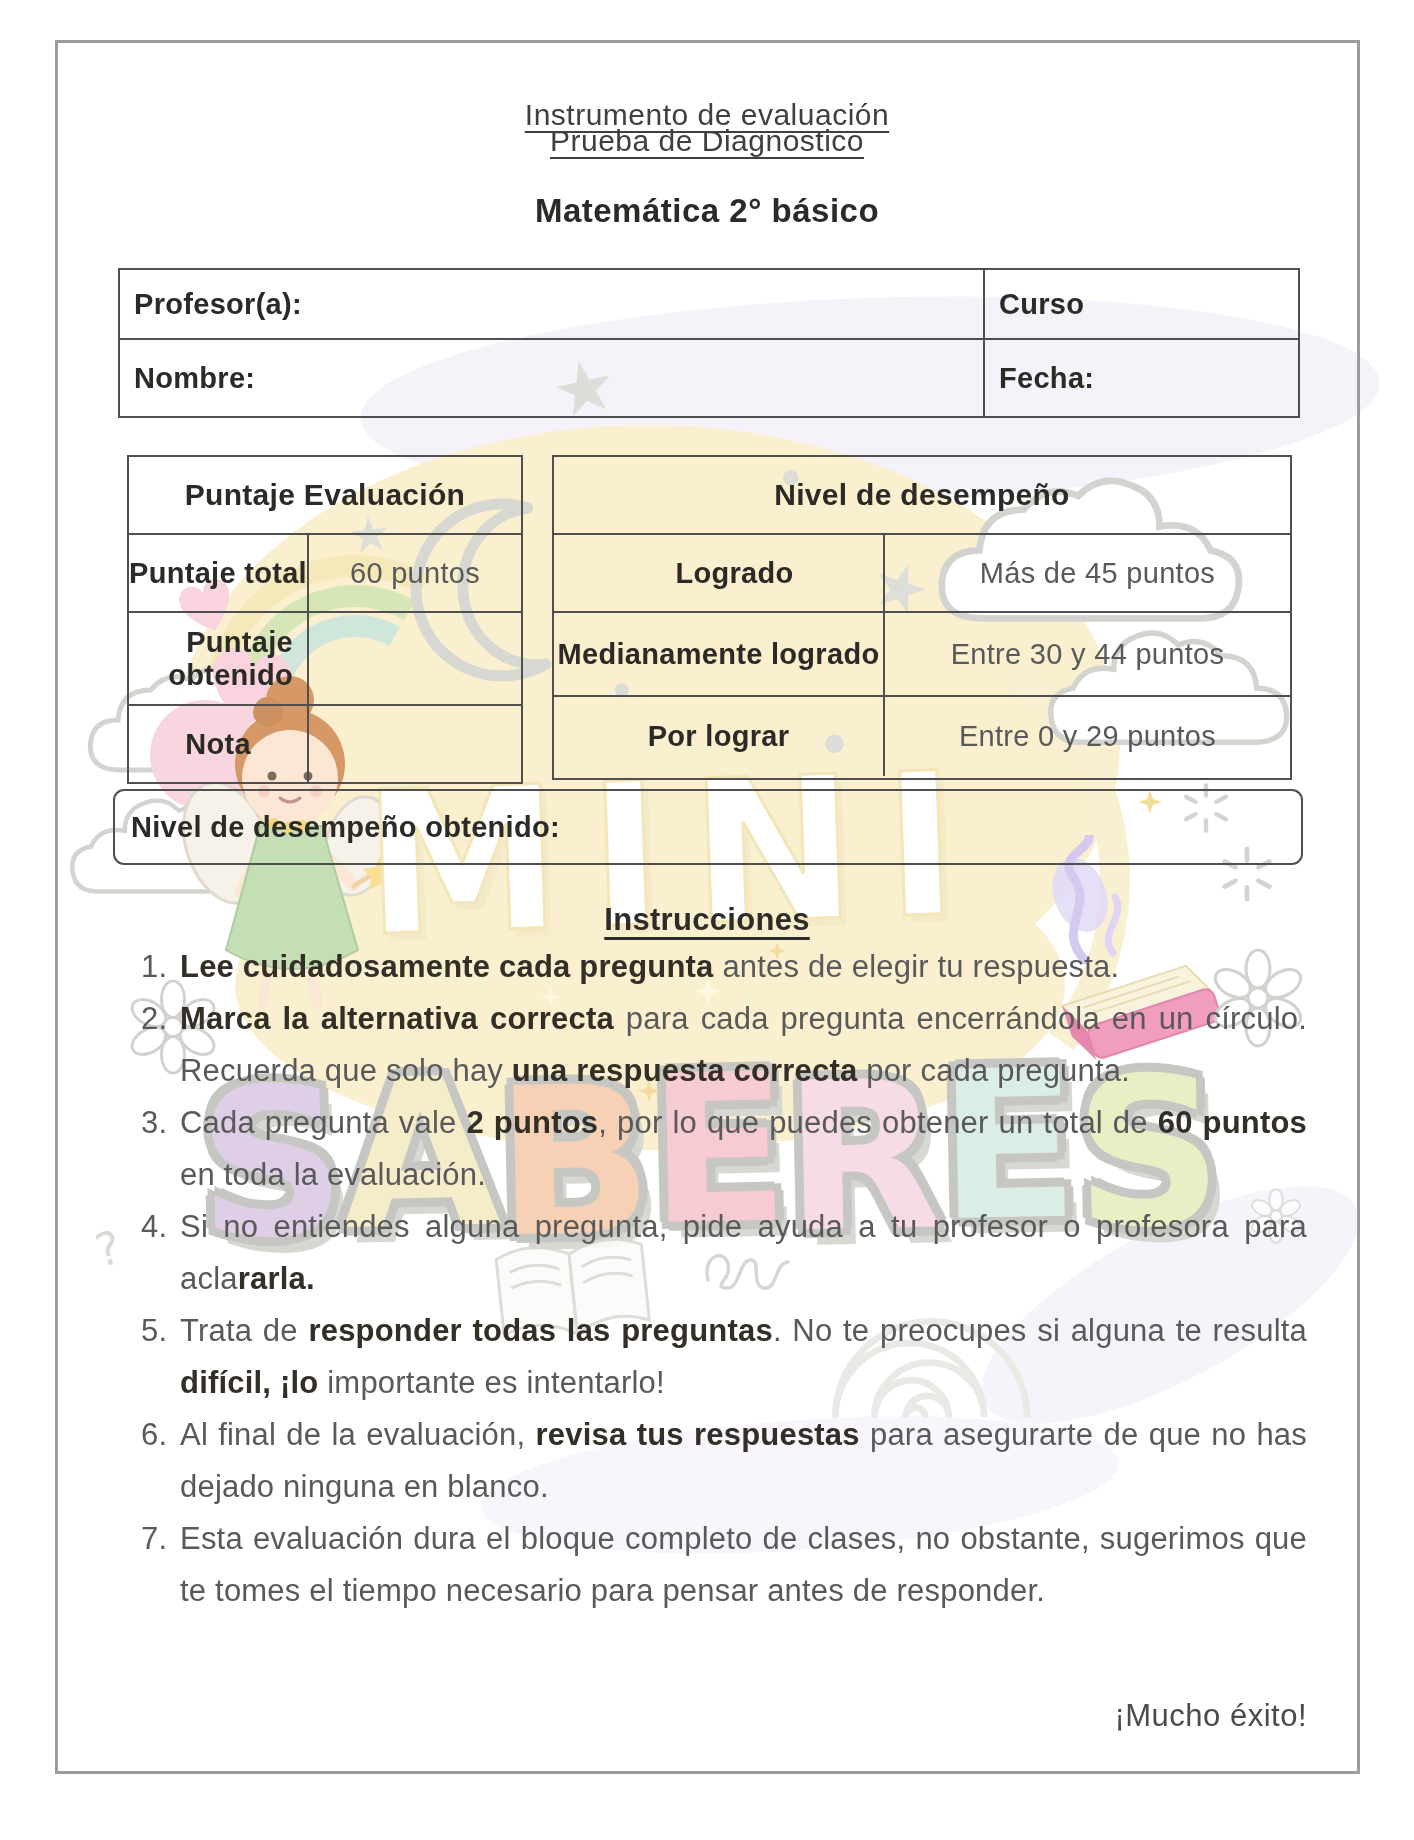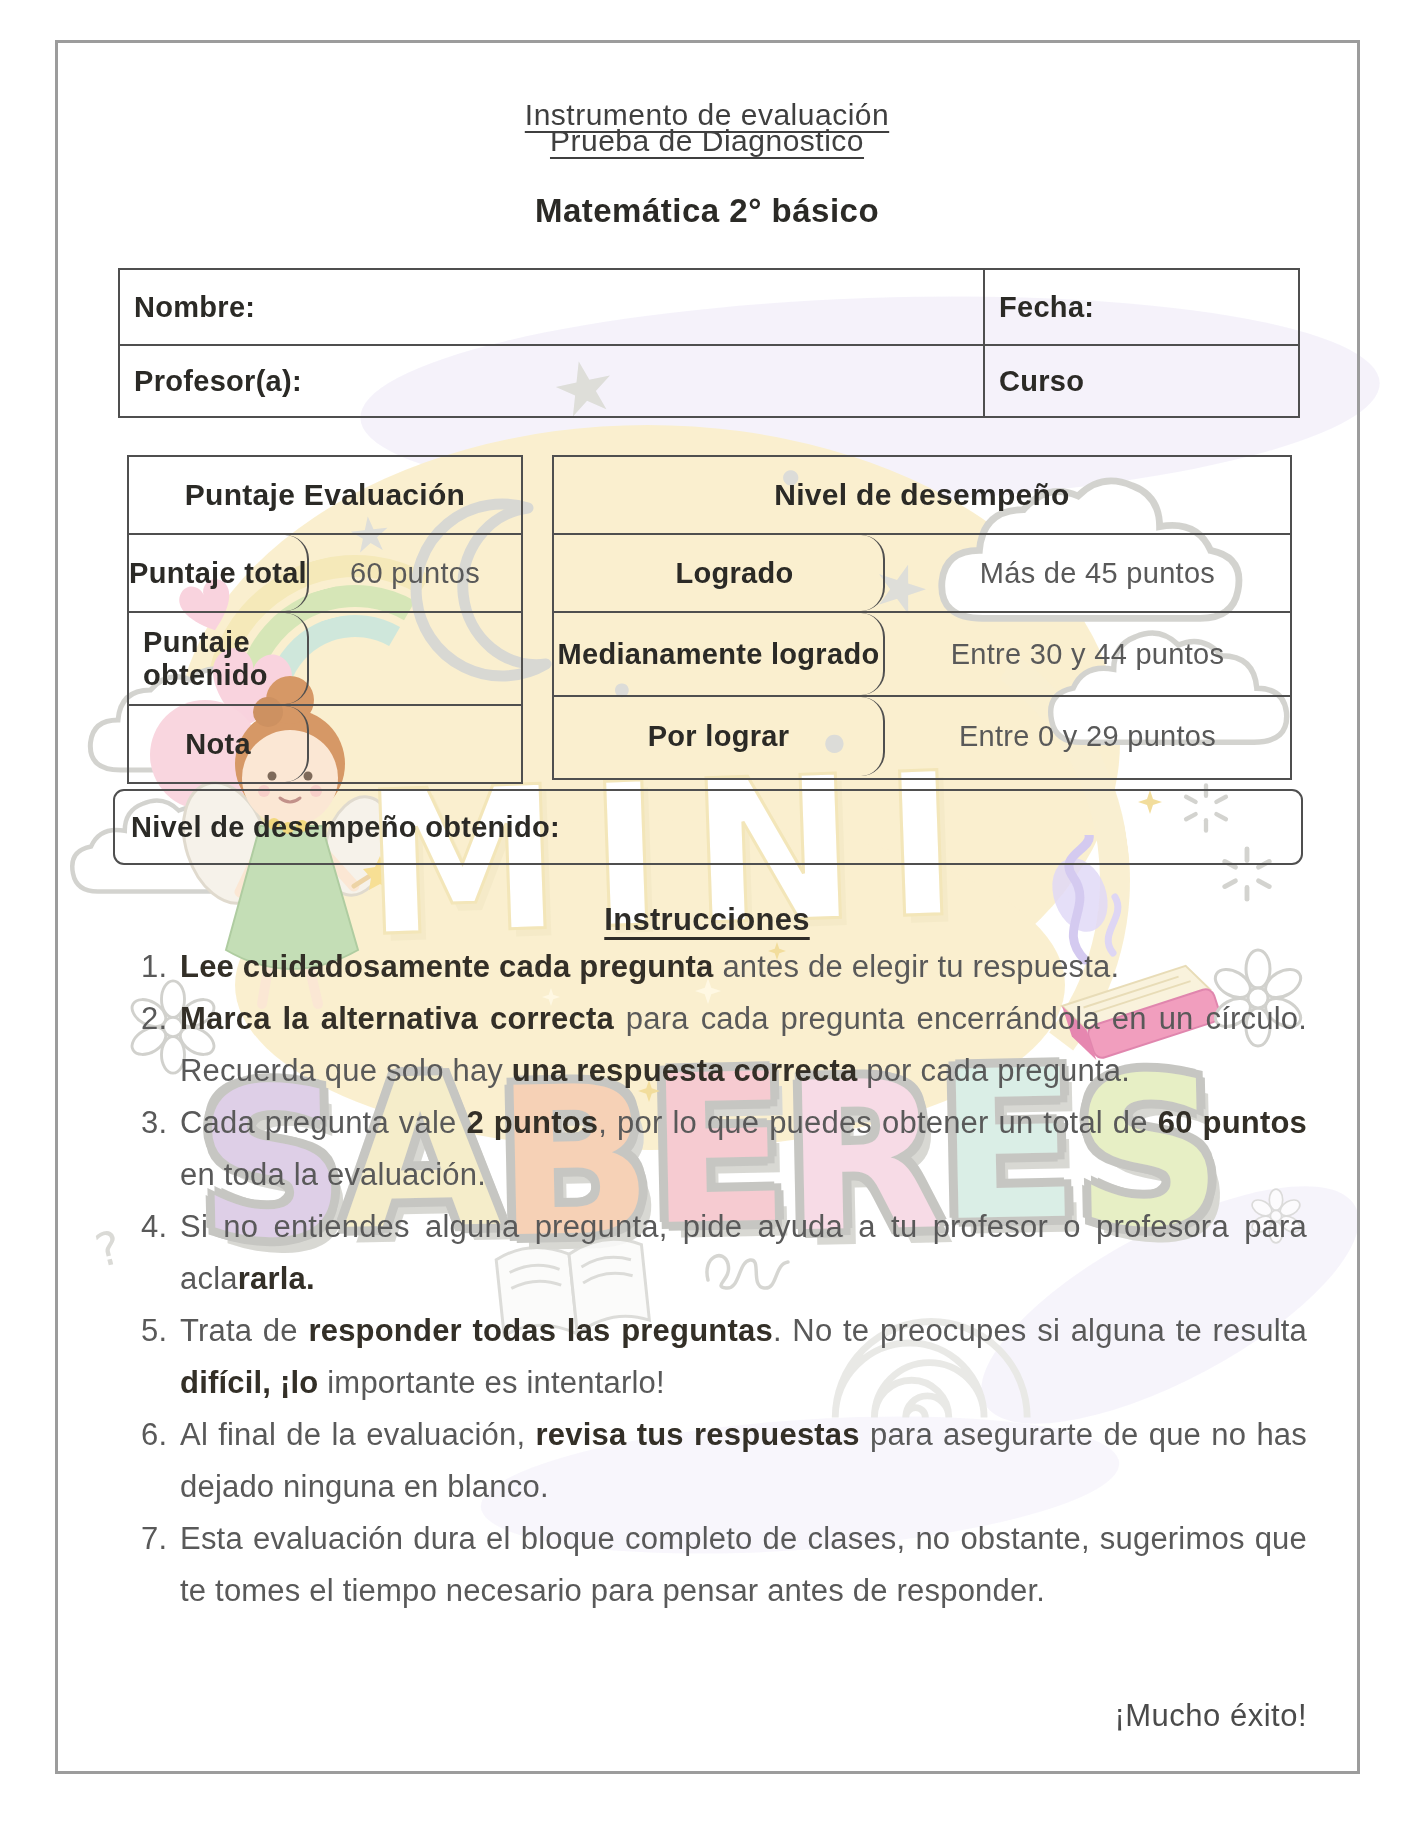--- a/index.html
+++ b/index.html
@@ -40,21 +40,21 @@
   .t3{position:absolute;left:0;width:1414px;text-align:center;top:192px;font-size:33px;font-weight:bold;color:#2b2a26;
       text-decoration:none;letter-spacing:.5px;}
 
   .tbl{position:absolute;border:2px solid #4f4f4f;box-sizing:border-box;background:transparent;}
   .row{display:flex;border-bottom:2px solid #4f4f4f;box-sizing:border-box;}
   .row:last-child{border-bottom:none;}
   .cell{display:flex;align-items:center;box-sizing:border-box;font-size:29px;}
   .cell.l{border-right:2px solid #4f4f4f;}
   .lbl{font-weight:bold;color:#2b2a26;letter-spacing:.3px;}
   .val{color:#595959;justify-content:center;text-align:center;letter-spacing:.3px;}
-  .ctr{justify-content:center;text-align:left;border-radius:24px;}
+  .ctr{justify-content:center;text-align:right;}
   .hdr{display:flex;align-items:center;justify-content:center;font-weight:bold;color:#2b2a26;font-size:30px;
        border-bottom:2px solid #4f4f4f;box-sizing:border-box;letter-spacing:.3px;}
   .padl{padding-left:14px;}
 
   .instr-title{position:absolute;left:0;width:1414px;top:902px;text-align:center;font-size:31px;font-weight:bold;
          color:#2e2c28;text-decoration:underline;text-underline-offset:7px;text-decoration-thickness:2.5px;letter-spacing:.3px;}
 
   ol.ins{position:absolute;left:141px;top:941px;width:1166px;margin:0;padding:0;list-style:none;}
   ol.ins li{position:relative;padding-left:39px;box-sizing:border-box;font-size:31px;line-height:52px;
             color:#595959;text-align:justify;letter-spacing:.2px;}
@@ -243,27 +243,27 @@
     <span class="qmark" style="left:96px;top:1222px;">?</span>
   </div>
 
   <div class="frame"></div>
 
   <div class="title t1">Instrumento de evaluación</div>
   <div class="title t2">Prueba de Diagnostico</div>
   <div class="t3">Matemática 2° básico</div>
 
   <div class="tbl" style="left:118px;top:268px;width:1182px;height:150px;">
+    <div class="row" style="height:70px;">
+      <div class="cell l lbl padl" style="width:865px;">Profesor(a):</div>
+      <div class="cell lbl padl" style="flex:1;">Curso</div>
+    </div>
     <div class="row" style="height:76px;">
       <div class="cell l lbl padl" style="width:865px;">Nombre:</div>
       <div class="cell lbl padl" style="flex:1;">Fecha:</div>
-    </div>
-    <div class="row" style="height:70px;">
-      <div class="cell l lbl padl" style="width:865px;">Profesor(a):</div>
-      <div class="cell lbl padl" style="flex:1;">Curso</div>
     </div>
   </div>
 
   <div class="tbl" style="left:127px;top:455px;width:396px;height:329px;">
     <div class="hdr" style="height:78px;">Puntaje Evaluación</div>
     <div class="row" style="height:78px;">
       <div class="cell l lbl ctr" style="width:180px;">Puntaje total</div>
       <div class="cell val" style="flex:1;">60 puntos</div>
     </div>
     <div class="row" style="height:93px;">

